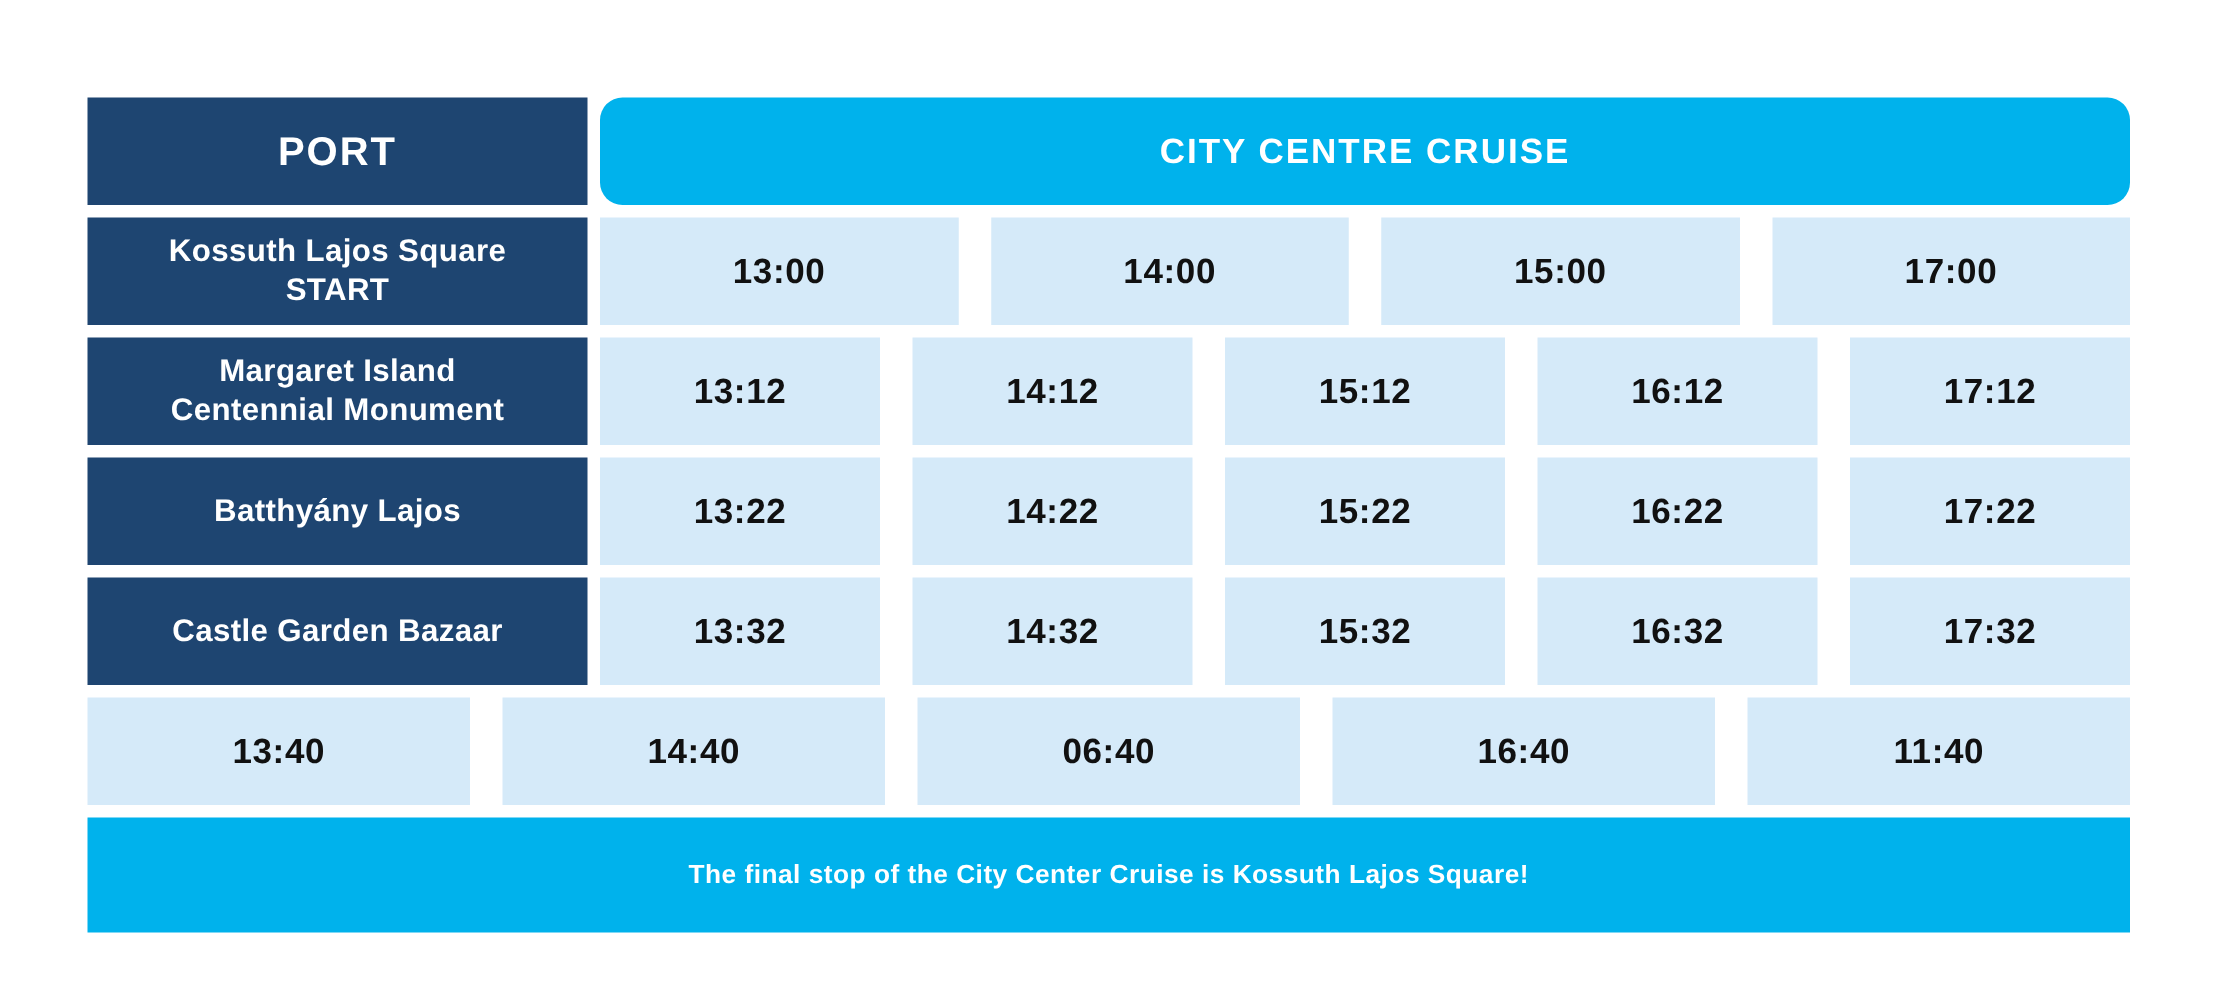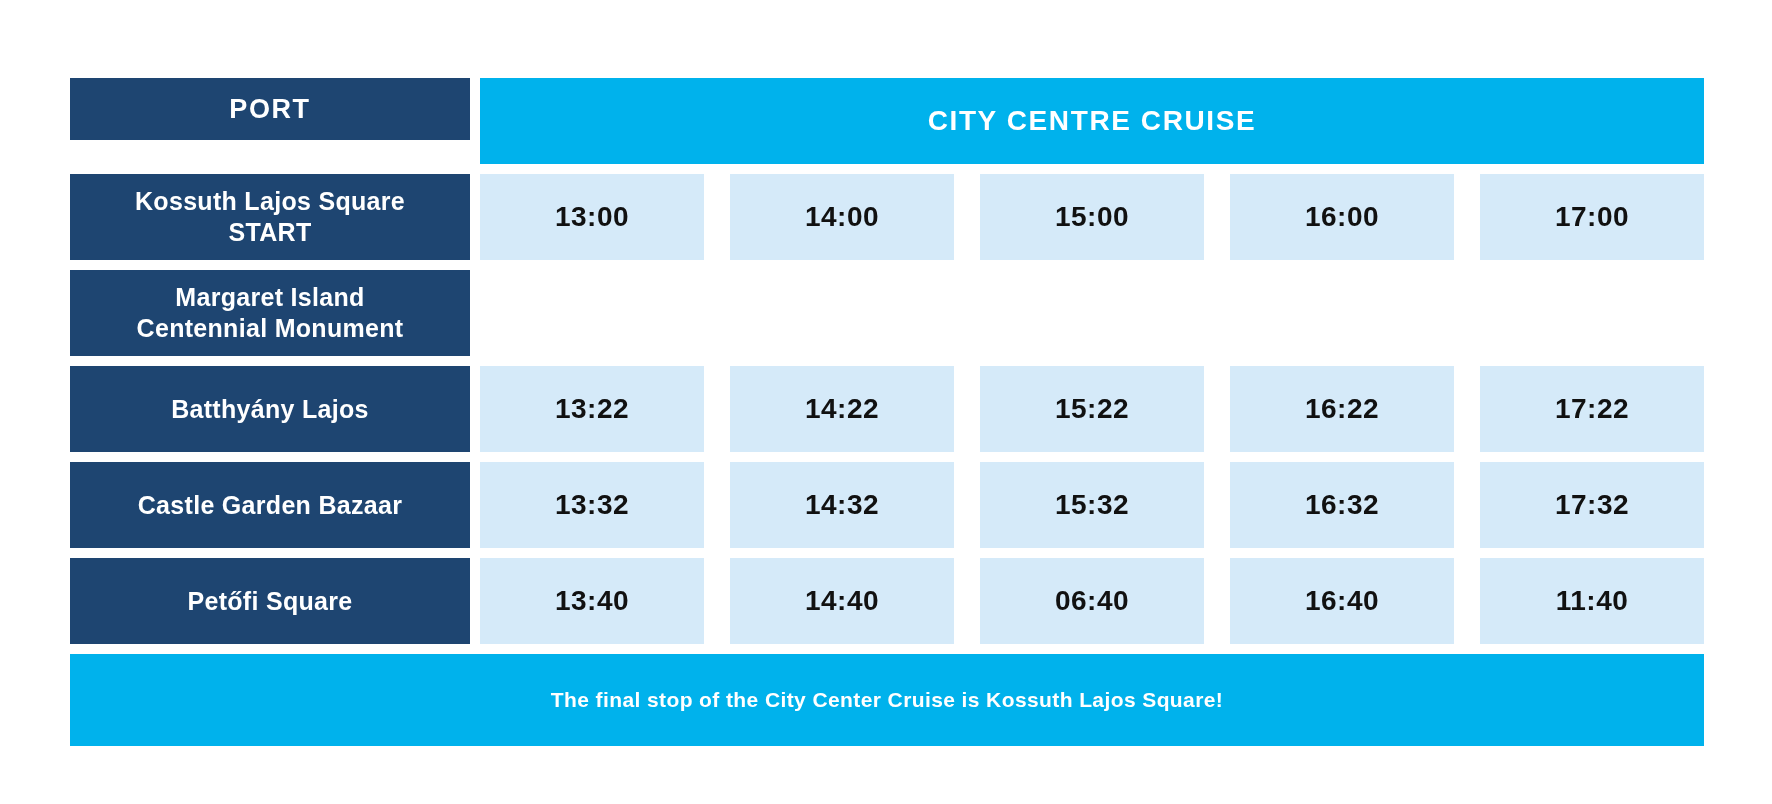--- a/index.html
+++ b/index.html
@@ -25,39 +25,40 @@
   .header-row {
     display: flex;
     gap: 10px;
     margin-bottom: 10px;
   }
   .header-port {
     width: 400px;
     flex: 0 0 400px;
     background: #1e4571;
     color: #ffffff;
-    height: 62px;
+    height: 86px;
     display: flex;
     align-items: center;
     justify-content: center;
     font-weight: bold;
-    font-size: 27px;
+    font-size: 32px;
     letter-spacing: 1.6px;
   }
   .header-cruise {
     flex: 1 1 auto;
     background: #00b2ec;
     color: #ffffff;
     height: 86px;
     display: flex;
     align-items: center;
     justify-content: center;
     font-weight: bold;
     font-size: 28px;
     letter-spacing: 1.6px;
+    border-radius: 18px;
   }
 
   
   .row {
     display: flex;
     gap: 10px;
     margin-bottom: 10px;
     border-radius: 20px;
   }
   .stop-cell {
@@ -127,29 +128,35 @@
 
   <div class="row">
     <div class="stop-cell">
       <span class="stop-label">Kossuth Lajos Square
 START</span>
     </div>
     <div class="times">
       <div class="time-cell">13:00</div>
       <div class="time-cell">14:00</div>
       <div class="time-cell">15:00</div>
-      <div class="time-cell">16:00</div>
       <div class="time-cell">17:00</div>
     </div>
   </div>
 
   <div class="row">
     <div class="stop-cell">
       <span class="stop-label">Margaret Island
 Centennial Monument</span>
+    </div>
+    <div class="times">
+      <div class="time-cell">13:12</div>
+      <div class="time-cell">14:12</div>
+      <div class="time-cell">15:12</div>
+      <div class="time-cell">16:12</div>
+      <div class="time-cell">17:12</div>
     </div>
   </div>
 
   <div class="row">
     <div class="stop-cell">
       <span class="stop-label">Batthyány Lajos</span>
     </div>
     <div class="times">
       <div class="time-cell">13:22</div>
       <div class="time-cell">14:22</div>
@@ -166,23 +173,20 @@
     <div class="times">
       <div class="time-cell">13:32</div>
       <div class="time-cell">14:32</div>
       <div class="time-cell">15:32</div>
       <div class="time-cell">16:32</div>
       <div class="time-cell">17:32</div>
     </div>
   </div>
 
   <div class="row">
-    <div class="stop-cell">
-      <span class="stop-label">Petőfi Square</span>
-    </div>
     <div class="times">
       <div class="time-cell">13:40</div>
       <div class="time-cell">14:40</div>
       <div class="time-cell">06:40</div>
       <div class="time-cell">16:40</div>
       <div class="time-cell">11:40</div>
     </div>
   </div>
 
   <div class="footer-note">The final stop of the City Center Cruise is Kossuth Lajos Square!</div>

